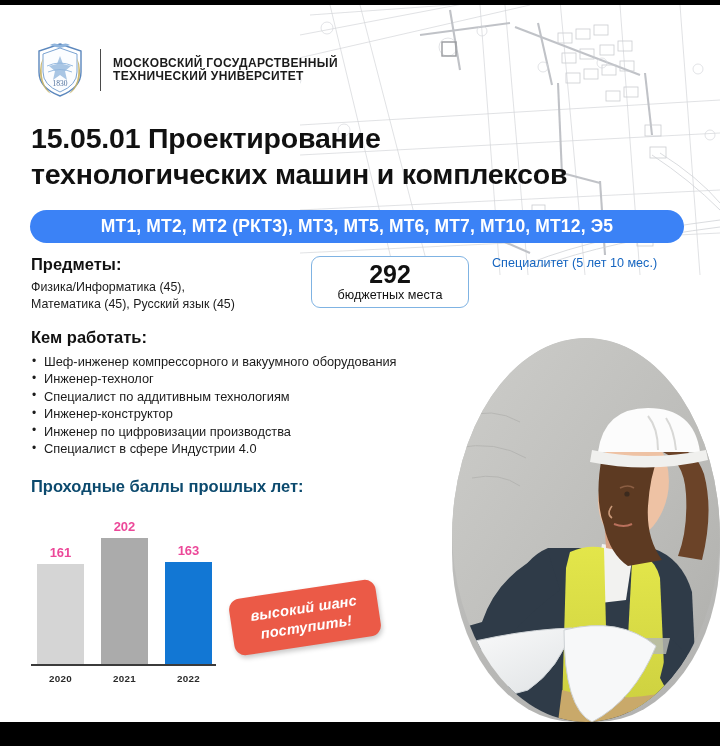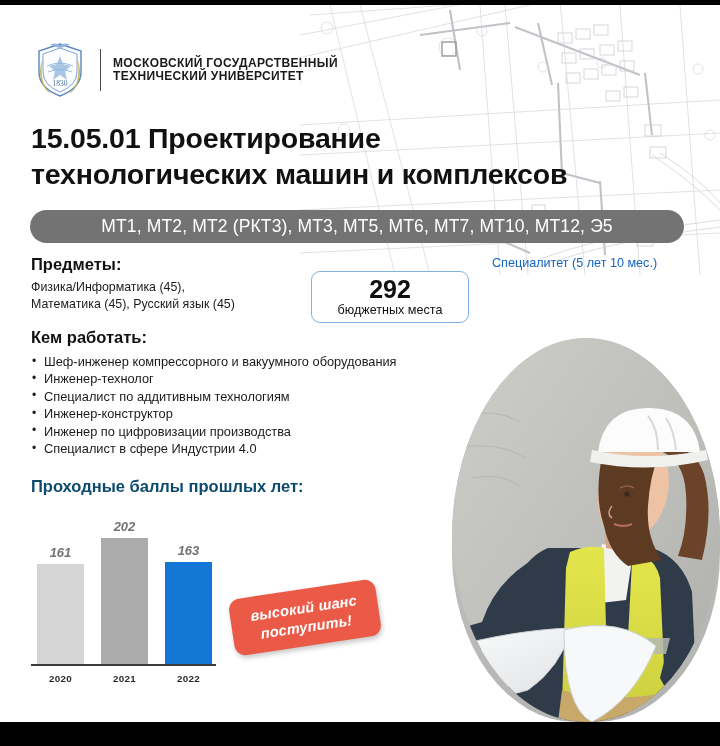--- a/index.html
+++ b/index.html
@@ -102,24 +102,24 @@
   }
 
   
   #dept-pill {
     position: absolute;
     left: 30px;
     top: 210px;
     width: 654px;
     height: 33px;
     border-radius: 17px;
-    background: #737373;
+    background: #3b82f6;
     color: #ffffff;
     font-size: 17.5px;
-    font-weight: normal;
+    font-weight: bold;
     display: flex;
     align-items: center;
     justify-content: center;
     letter-spacing: 0.15px;
     z-index: 12;
   }
 
   
   #subjects {
     position: absolute;
@@ -147,21 +147,20 @@
     width: 156px;
     height: 50px;
     border: 1.6px solid #7fb3e3;
     border-radius: 9px;
     background: #ffffff;
     z-index: 13;
     display: flex;
     flex-direction: column;
     align-items: center;
     justify-content: center;
-    margin-top: 15px;
   }
   #budget-number {
     font-size: 25px;
     font-weight: bold;
     color: #111111;
     line-height: 25px;
     margin-bottom: 1px;
   }
   #budget-label {
     font-size: 12.6px;
@@ -241,24 +240,23 @@
   }
   .bar-group {
     position: absolute;
     bottom: 24px;
     width: 47px;
     text-align: center;
   }
   .bar-value {
     font-size: 13px;
     font-weight: bold;
-    color: #737373;
+    color: #ec4899;
     margin-bottom: 4px;
     line-height: 14px;
-    font-style: italic;
   }
   .bar-rect {
     width: 47px;
     margin: 0 auto;
   }
   .bar-label {
     position: absolute;
     bottom: -20px;
     left: 0;
     width: 47px;

